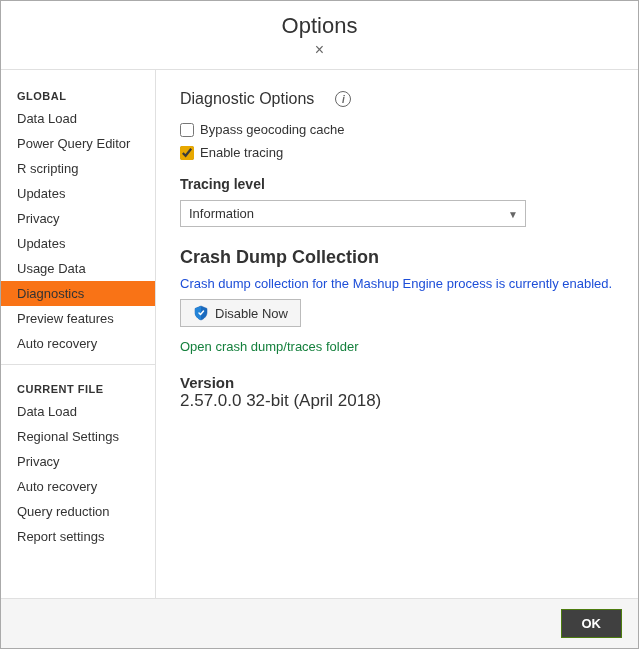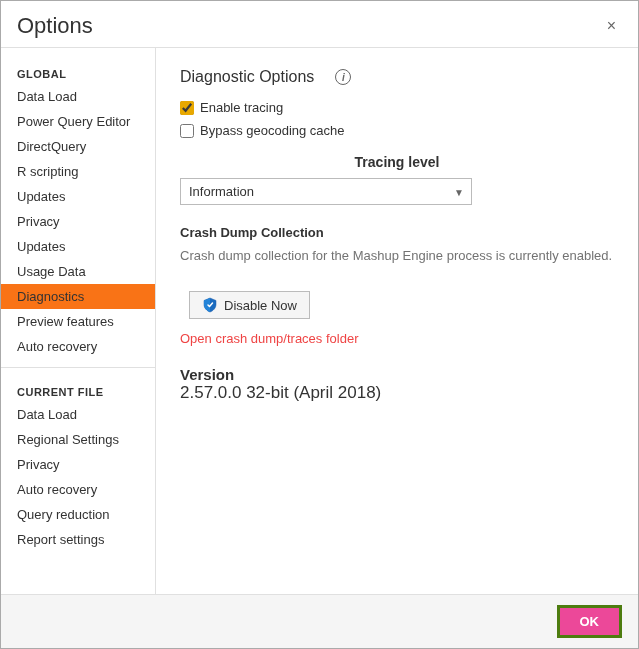--- a/index.html
+++ b/index.html
@@ -20,20 +20,21 @@
       box-shadow: 2px 2px 10px rgba(0,0,0,0.3);
       display: flex;
       flex-direction: column;
     }
     .title-bar {
       display: flex;
       align-items: center;
       justify-content: space-between;
       padding: 12px 16px 8px 16px;
       background: #fff;
+      flex-direction: column;
     }
     .title-text {
       font-size: 22px;
       font-weight: 300;
       color: #333;
     }
     .close-btn {
       background: none;
       border: none;
       font-size: 16px;
@@ -119,26 +120,25 @@
     }
     .tracing-section {
       margin-top: 16px;
       margin-bottom: 8px;
     }
     .tracing-label {
       font-size: 14px;
       font-weight: 600;
       color: #333;
       margin-bottom: 8px;
-      text-align: center;
     }
     .select-wrapper {
       position: relative;
       display: inline-block;
-      width: 292px;
+      width: 346px;
     }
     .select-wrapper select {
       width: 100%;
       padding: 5px 28px 5px 8px;
       border: 1px solid #bbb;
       background: #fff;
       font-size: 13px;
       color: #333;
       appearance: none;
       cursor: pointer;
@@ -150,49 +150,48 @@
       top: 50%;
       transform: translateY(-50%);
       pointer-events: none;
       color: #666;
       font-size: 10px;
     }
     .crash-section {
       margin-top: 20px;
     }
     .crash-title {
-      font-size: 13px;
+      font-size: 18px;
       font-weight: 600;
       color: #333;
       margin-bottom: 8px;
     }
     .crash-description {
       font-size: 13px;
-      color: #737373;
-      margin-bottom: 28px;
+      color: #1d4ed8;
+      margin-bottom: 8px;
     }
     .disable-btn {
       display: inline-flex;
       align-items: center;
       gap: 6px;
       padding: 5px 12px;
       border: 1px solid #bbb;
       background: #f5f5f5;
       cursor: pointer;
       font-size: 13px;
       color: #333;
       margin-bottom: 10px;
-      margin-left: 9px;
     }
     .shield-icon {
       width: 16px;
       height: 16px;
     }
     .link-text {
-      color: #ef4444;
+      color: #15803d;
       cursor: pointer;
       font-size: 13px;
       text-decoration: none;
       display: inline-block;
       margin-top: 2px;
     }
     .version-section {
       margin-top: 20px;
     }
     .version-title {
@@ -208,22 +207,22 @@
       display: flex;
       justify-content: flex-end;
       align-items: center;
       padding: 10px 16px;
       border-top: 1px solid #e0e0e0;
       background: #f5f5f5;
       gap: 8px;
     }
     .btn-ok {
       padding: 6px 20px;
-      background: #ec4899;
-      border: 3px solid #4d7c0f;
+      background: #404040;
+      border: 1px solid #4d7c0f;
       color: #fff;
       font-size: 13px;
       cursor: pointer;
       font-weight: 600;
       margin-left: 27px;
     }
     .btn-cancel {
       padding: 6px 14px;
       background: #fff;
       border: 1px solid #bbb;
@@ -246,21 +245,20 @@
     <span class="title-text">Options</span>
     <button class="close-btn">×</button>
   </div>
 
   <div class="dialog-body">
 
     <div class="sidebar">
       <div class="section-label">GLOBAL</div>
       <div class="nav-item">Data Load</div>
       <div class="nav-item">Power Query Editor</div>
-      <div class="nav-item">DirectQuery</div>
       <div class="nav-item">R scripting</div>
       <div class="nav-item">Updates</div>
       <div class="nav-item">Privacy</div>
       <div class="nav-item">Updates</div>
       <div class="nav-item">Usage Data</div>
       <div class="nav-item active">Diagnostics</div>
       <div class="nav-item">Preview features</div>
       <div class="nav-item">Auto recovery</div>
 
       <div class="divider"></div>
@@ -274,27 +272,27 @@
     </div>
 
     <div class="content">
 
       <div class="section-title">
         <span>Diagnostic Options</span>
         <span class="info-icon">i</span>
       </div>
 
       <div class="checkbox-row">
+        <input type="checkbox" id="bypass-geocoding" style="">
+        <label for="bypass-geocoding" class="checkbox-label">Bypass geocoding cache</label>
+      </div>
+
+      <div class="checkbox-row">
         <input type="checkbox" id="enable-tracing" checked="" style="">
         <label for="enable-tracing" class="checkbox-label">Enable tracing</label>
-      </div>
-
-      <div class="checkbox-row">
-        <input type="checkbox" id="bypass-geocoding" style="">
-        <label for="bypass-geocoding" class="checkbox-label">Bypass geocoding cache</label>
       </div>
 
       <div class="tracing-section">
         <div class="tracing-label">Tracing level</div>
         <div class="select-wrapper">
           <select>
             <option value="Information">Information</option>
             <option value="Verbose">Verbose</option>
             <option value="Warning">Warning</option>
             <option value="Error">Error</option>

